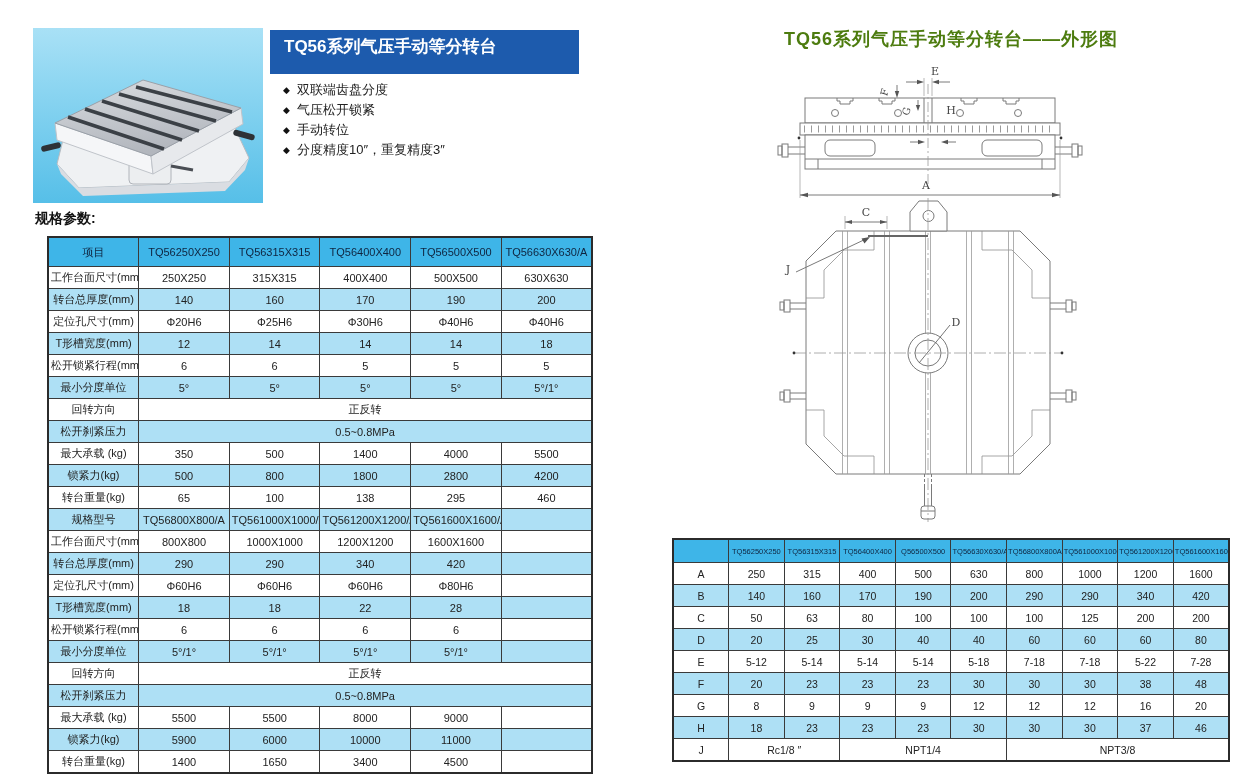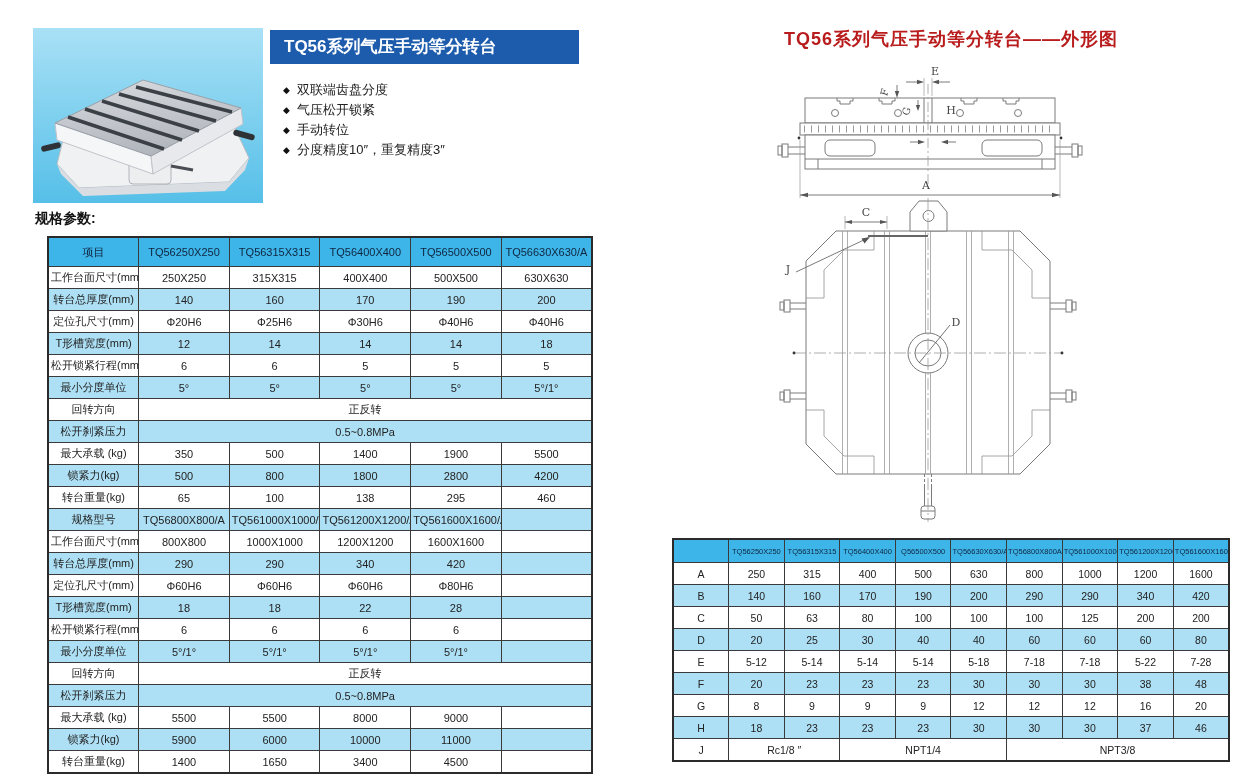--- a/index.html
+++ b/index.html
@@ -1,21 +1,21 @@
 <!DOCTYPE html>
 <html><head>
 <meta charset="utf-8">
 <style>
   html,body{margin:0;padding:0;background:#e9e9e9;}
   #page{position:relative;width:1240px;height:781px;background:#ffffff;overflow:hidden;
         font-family:"Liberation Sans","DejaVu Sans",sans-serif;color:#222;}
   
   #photo{position:absolute;left:33px;top:28px;width:230px;height:175px;}
   
-  #banner{position:absolute;left:270px;top:30px;width:309px;height:34px;background:#1d5bad;
+  #banner{position:absolute;left:270px;top:30px;width:309px;height:44px;background:#1d5bad;
           color:#fff;font-size:17px;font-weight:bold;line-height:34px;padding-left:14px;box-sizing:border-box;}
   #bullets{position:absolute;left:283px;top:80px;width:300px;}
   .bullet{font-size:13px;color:#222;line-height:19px;white-space:nowrap;}
   .bullet .dia{font-size:9px;margin-right:7px;vertical-align:1px;color:#111;}
   
   #spec-label{position:absolute;left:35px;top:210px;font-size:14px;font-weight:bold;color:#111;text-align:right;}
   
   table{border-collapse:collapse;table-layout:fixed;}
   #spec-table{position:absolute;left:35px;top:236px;width:546px;font-size:11px;
               border:2px solid #2b2b2b;margin-left:12px;}
@@ -26,21 +26,21 @@
   #spec-table tbody tr:nth-child(even) th,#spec-table tbody tr:nth-child(even) td{background:#aee0f5;}
   #dim-table{position:absolute;left:672px;top:538px;width:558px;font-size:10.5px;
              border:2px solid #2b2b2b;}
   #dim-table th,#dim-table td{border:1px solid #3a3a3a;text-align:center;padding:0 1px;
              overflow:hidden;white-space:nowrap;font-weight:normal;color:#222;height:21px;}
   #dim-table thead th{background:#3eb5e8;color:#0f2540;height:22px;font-size:7.5px;}
   #dim-table th.rowlabel{width:20px;background:#fff;}
   #dim-table tbody tr:nth-child(even) th,#dim-table tbody tr:nth-child(even) td{background:#aee0f5;}
   
   #right-title{position:absolute;left:672px;top:27px;width:558px;text-align:center;
-               font-size:18px;font-weight:bold;color:#b91c1c;letter-spacing:1px;}
+               font-size:18px;font-weight:bold;color:#4d7c0f;letter-spacing:1px;}
   #drawing{position:absolute;left:770px;top:58px;width:340px;height:478px;}
   svg text{font-family:"DejaVu Serif","Liberation Serif",serif;fill:#444;}
 </style>
 </head>
 <body>
 
 <div id="page">
 
   <div id="photo">
     <svg width="230" height="175" viewBox="0 0 230 175">
@@ -159,21 +159,21 @@
         </tr>
         <tr>
           <th class="rowlabel">松开刹紧压力</th>
           <td colspan="5">0.5~0.8MPa</td>
         </tr>
         <tr>
           <th class="rowlabel">最大承载 (kg)</th>
           <td>350</td>
           <td>500</td>
           <td>1400</td>
-          <td>1900</td>
+          <td>4000</td>
           <td>5500</td>
         </tr>
         <tr>
           <th class="rowlabel">锁紧力(kg)</th>
           <td>500</td>
           <td>800</td>
           <td>1800</td>
           <td>2800</td>
           <td>4200</td>
         </tr>

